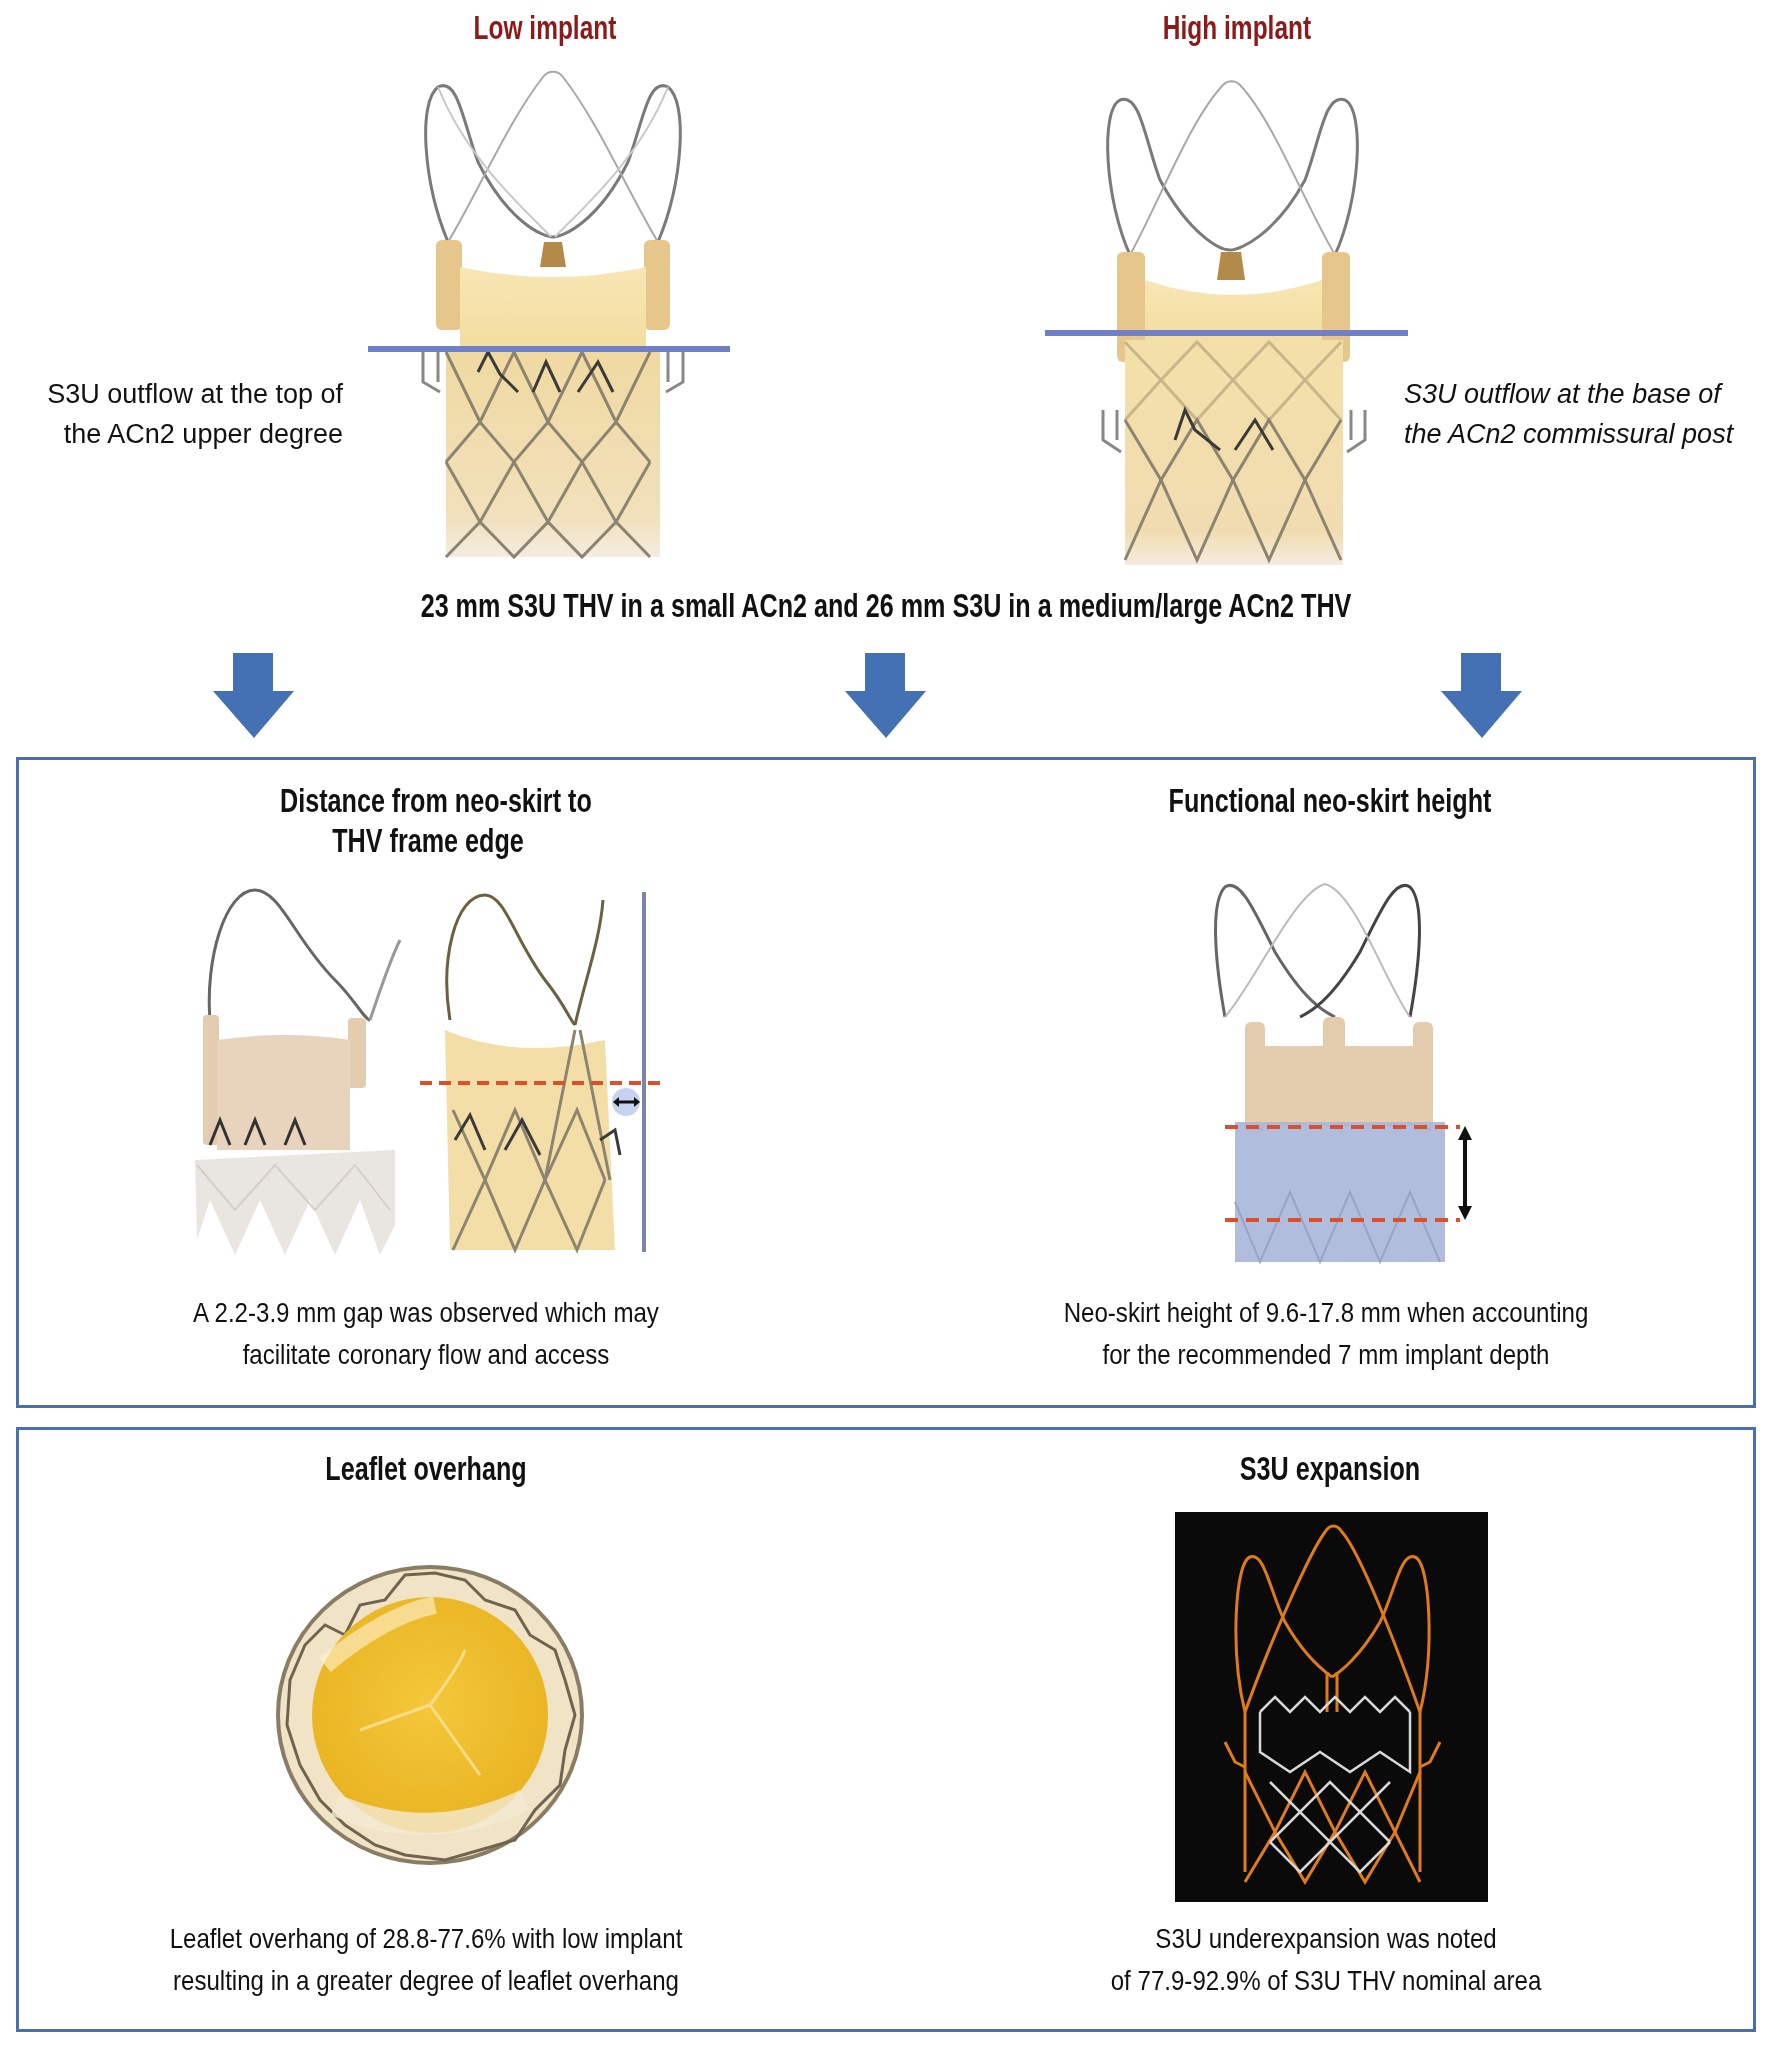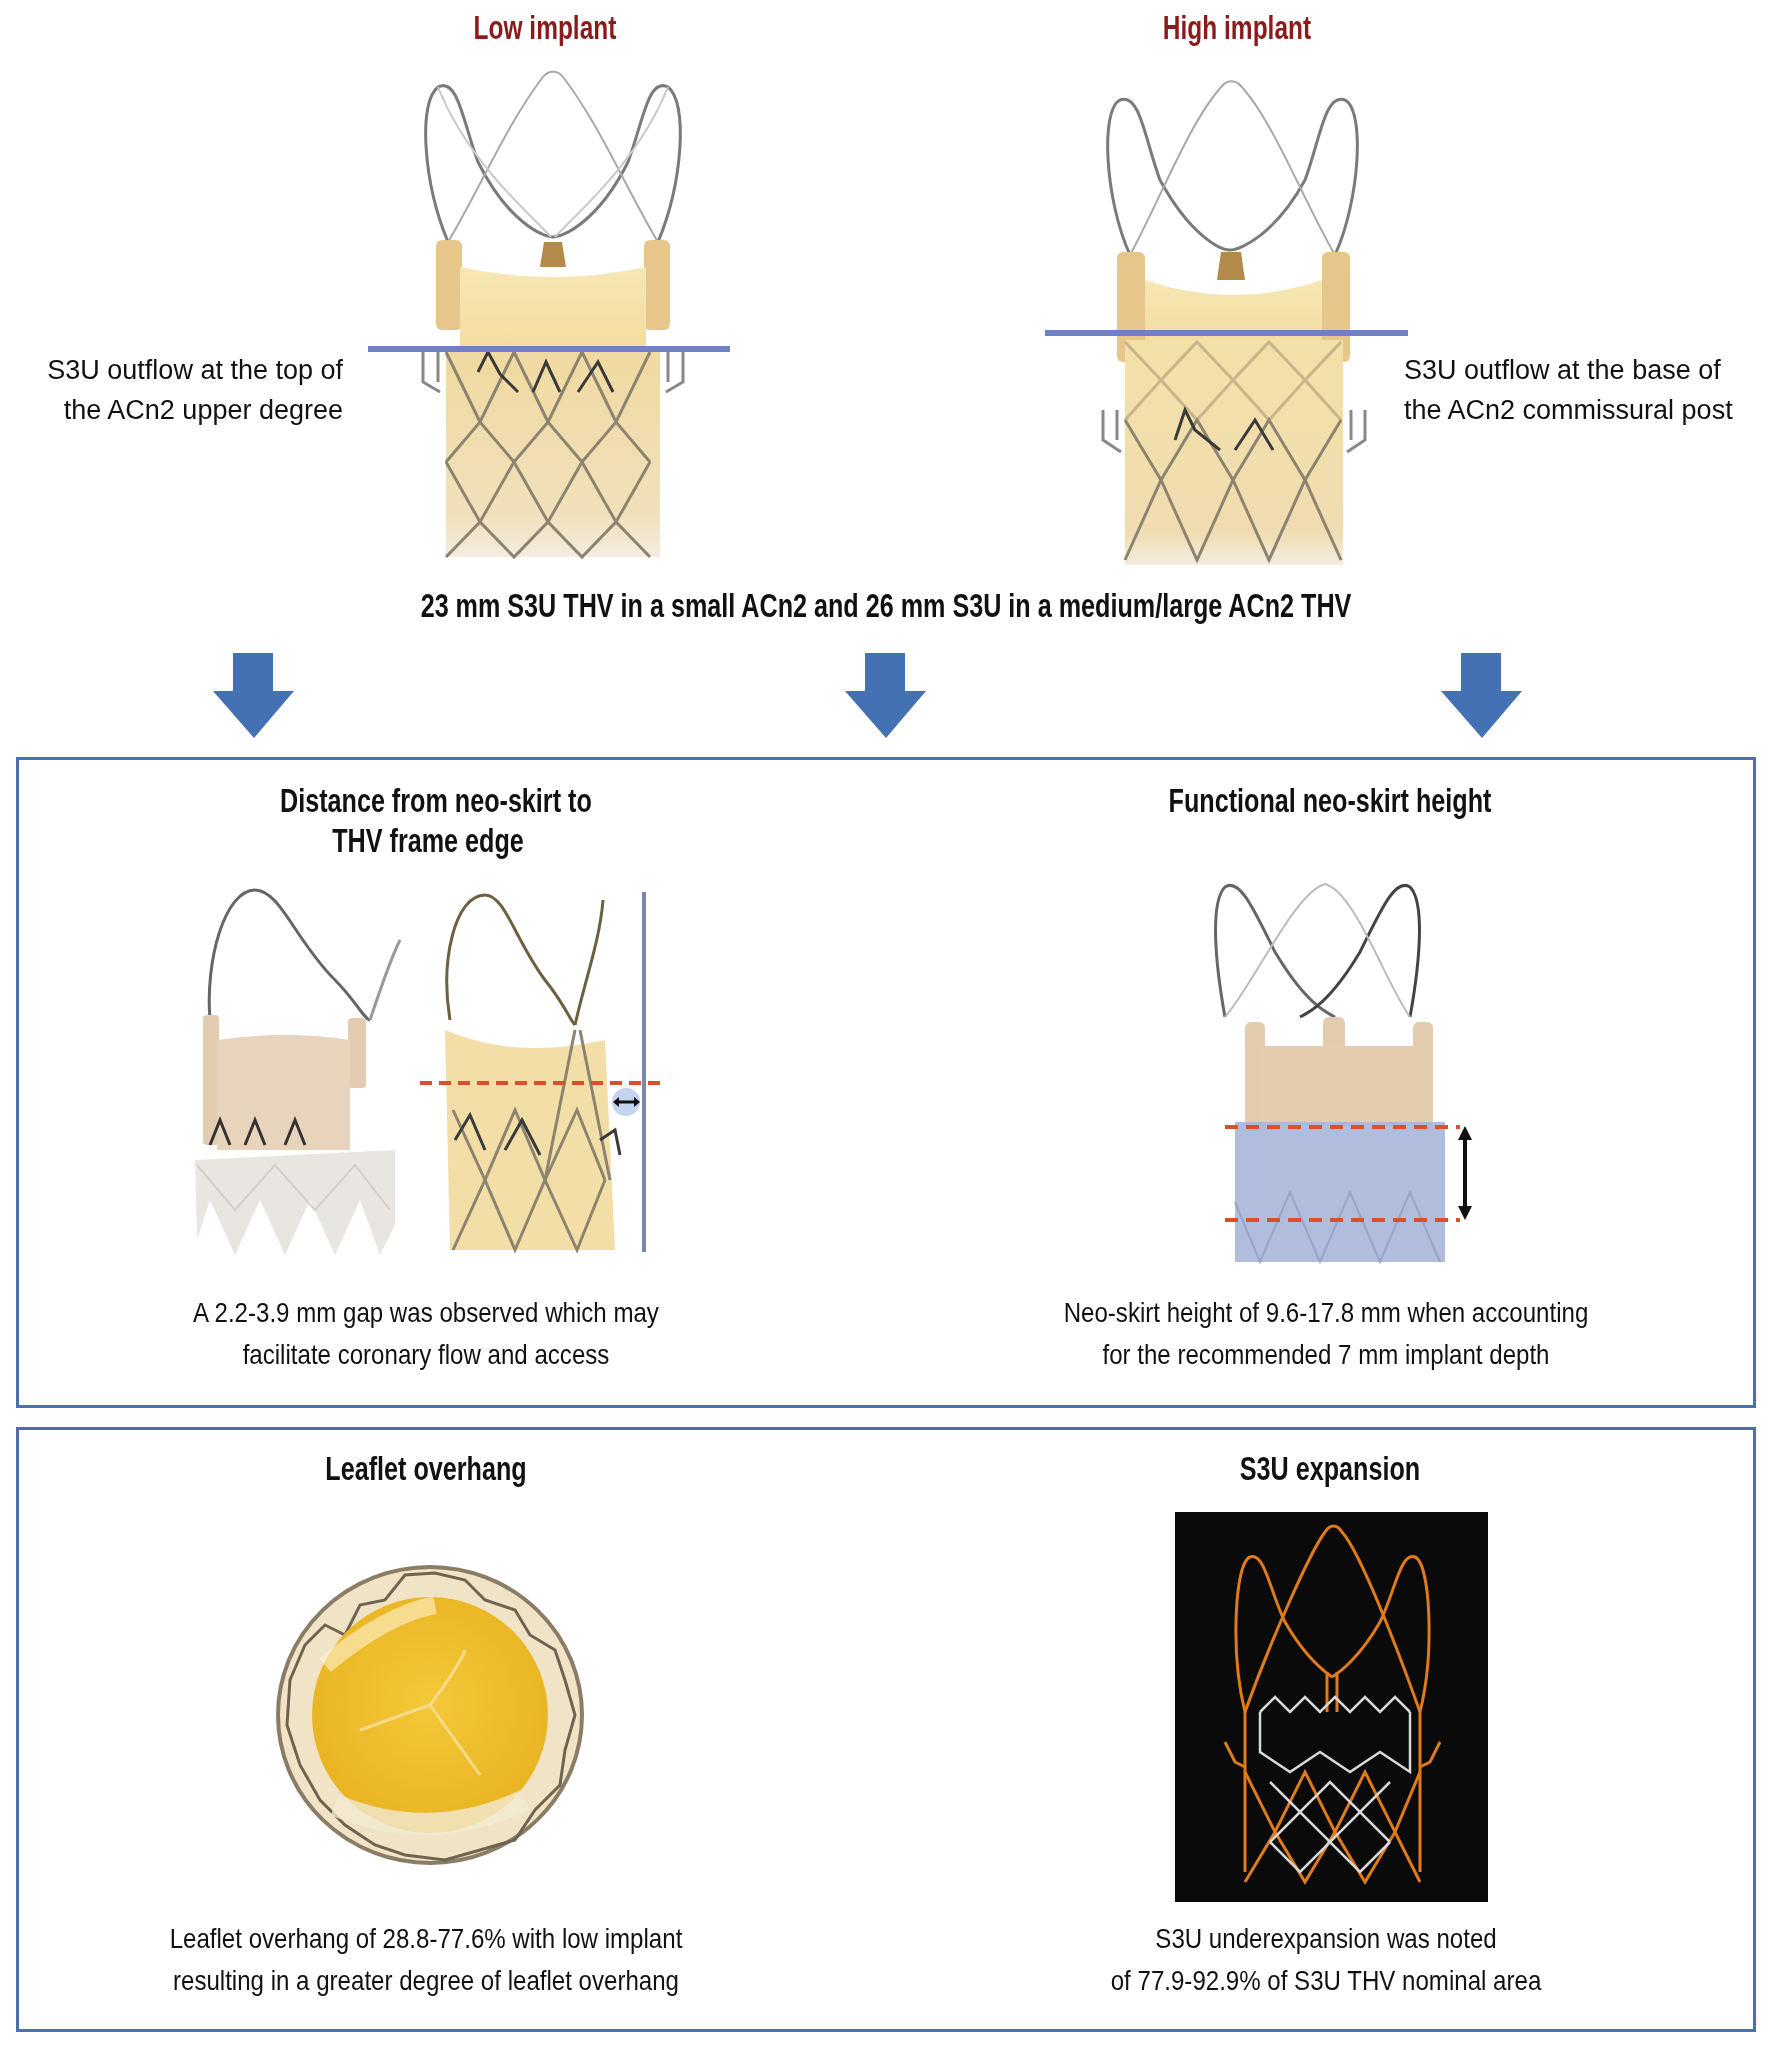--- a/index.html
+++ b/index.html
@@ -3,21 +3,21 @@
 <meta charset="utf-8">
 <style>
   html, body { margin:0; padding:0; background:#ffffff; }
   body { width:1772px; height:2046px; position:relative; overflow:hidden;
          font-family:"Liberation Sans", sans-serif; color:#111; }
   .abs { position:absolute; }
   .cond { font-family:"Liberation Sans", sans-serif; font-weight:bold;
           transform-origin:center top; white-space:nowrap; }
   .title-red { color:#8b1a1a; font-size:34px; text-align:center; width:400px;
                transform:scaleX(0.72); }
-  .side-label { font-size:27px; line-height:40px; color:#111; white-space:nowrap; }
+  .side-label { font-size:27px; line-height:40px; color:#111; white-space:nowrap;margin-top:24px; }
   .subtitle { font-size:34px; width:1772px; left:0; text-align:center; transform:scaleX(0.74); }
   .box { position:absolute; border:3px solid #4a70b0; box-sizing:border-box; }
   .sec-title { font-size:34px; line-height:40px; text-align:center; transform:scaleX(0.74); }
   .caption { font-size:28px; line-height:42px; text-align:center; white-space:nowrap;
              transform:scaleX(0.86); transform-origin:center top; }
   svg { display:block; }
 </style>
 </head>
 <body>
 
@@ -107,21 +107,21 @@
     <path d="M320 330 L320 360 L302 372" fill="none" stroke="#888" stroke-width="3"></path>
     <path d="M306 330 L306 360" fill="none" stroke="#888" stroke-width="3"></path>
   </svg>
 </div>
 <div class="abs" style="left:1045px; top:330px; width:363px; height:6px; background:#6f80c8;"></div>
 
 <div class="abs side-label" style="right:1429px; top:350px; text-align:right;">
   <div>S3U outflow at the top of</div>
   <div>the ACn2 upper degree</div>
 </div>
-<div class="abs side-label" style="left:1404px; top:350px; text-align:left;">
+<div class="abs side-label" style="left:1404px; top:350px; text-align:left;font-style:italic;">
   <div>S3U outflow at the base of</div>
   <div>the ACn2 commissural post</div>
 </div>
 
 <div class="abs cond subtitle" style="top:586px;">23 mm S3U THV in a small ACn2 and 26 mm S3U in a medium/large ACn2 THV</div>
 
 <div class="abs" style="left:213px; top:653px;">
   <svg width="82" height="86" viewBox="0 0 82 86">
       <polygon points="20,0 60,0 60,38 81,38 41,85 0,38 20,38" fill="#4470b4"></polygon>
     </svg>

